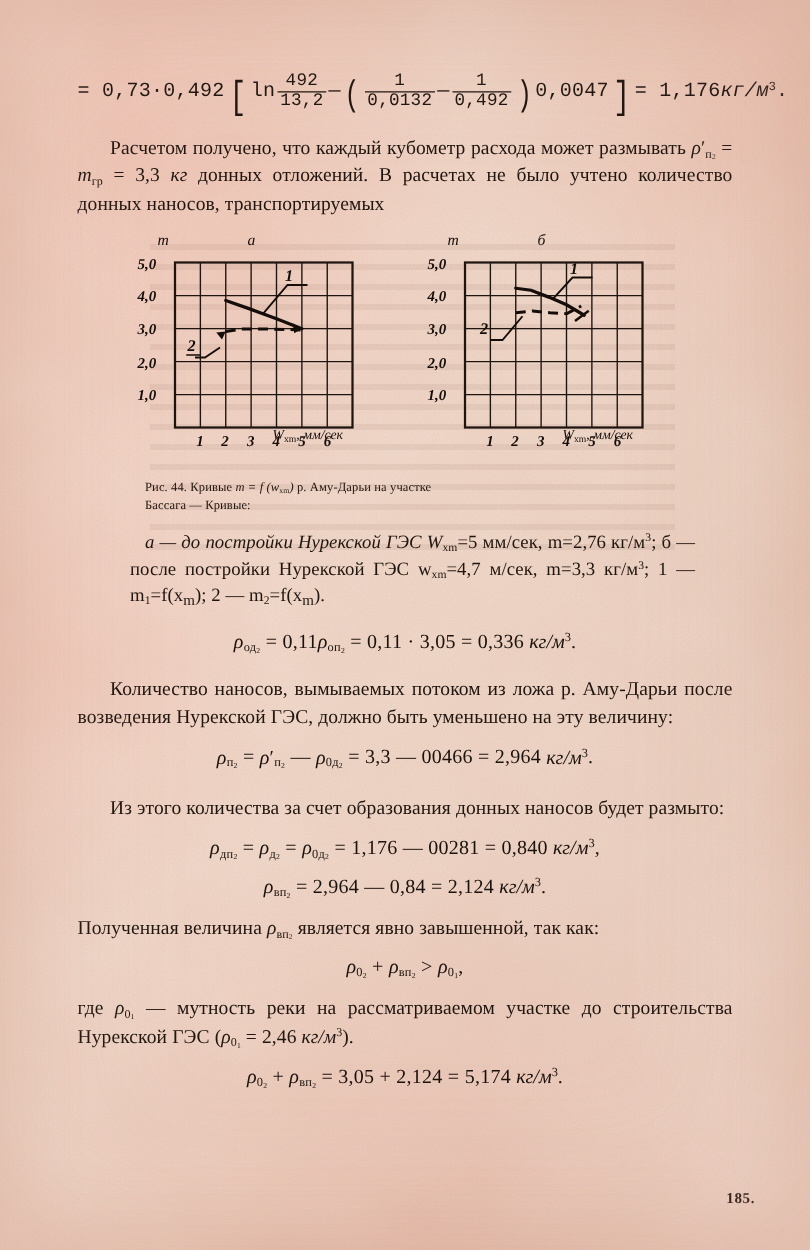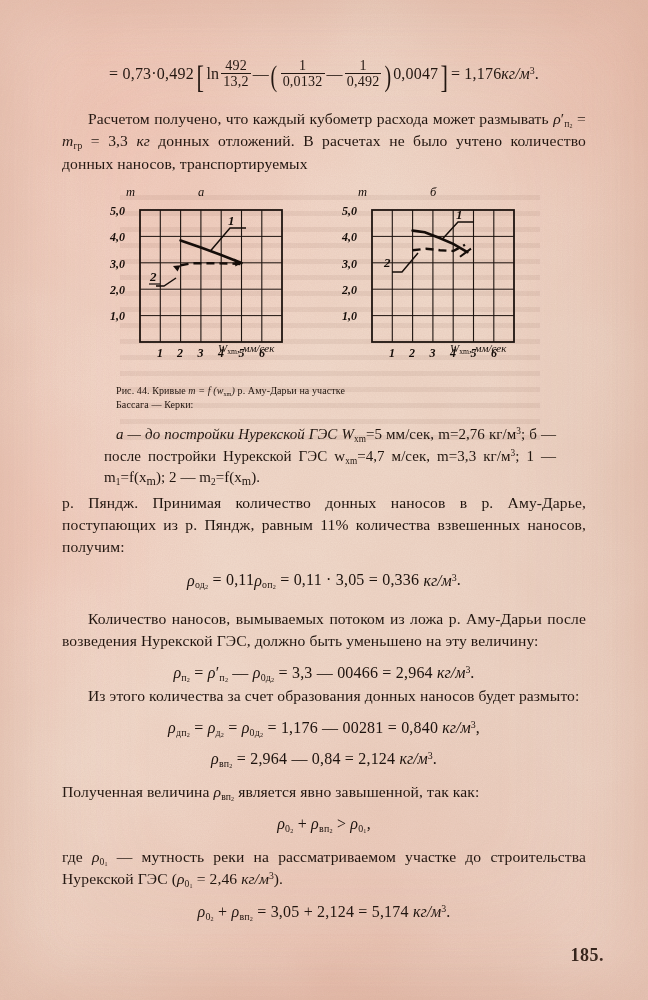--- a/index.html
+++ b/index.html
@@ -161,21 +161,21 @@
     margin: 5px 0 0 0;
     text-align: justify;
     letter-spacing: 0.05px;
   }
   .cap-indent { text-indent: 12px; }
 
   #page-number {
     position: absolute;
     right: 44px;
     bottom: 34px;
-    font-size: 18px;
+    font-size: 12px;
     font-weight: bold;
     color: #241710;
     letter-spacing: 0.5px;
   }
 
   svg text {
     font-family: "Liberation Serif", serif;
   }
 </style>
 </head>
@@ -195,21 +195,21 @@
       </filter>
     </defs>
     <rect width="648" height="1000" filter="url(#fblotch)"></rect>
     <rect width="648" height="1000" filter="url(#fgrain)" opacity="0.55"></rect>
   </svg>
 
   <div id="bleed"></div>
 
   <div class="content">
 
-    <div class="formula" style="margin-top:58px;">
+    <div class="formula" style="margin-top:58px;font-family:Liberation Mono, monospace;">
       <span>= 0,73·0,492</span><span class="brk">[</span><span>ln</span><span class="frac"><span class="num">492</span><span>13,2</span></span><span>—</span><span class="paren">(</span><span class="frac"><span class="num">1</span><span>0,0132</span></span><span>—</span><span class="frac"><span class="num">1</span><span>0,492</span></span><span class="paren">)</span><span>0,0047</span><span class="brk">]</span><span>=</span>
       <span>1,176</span><span class="units"><span>кг/м</span><sup>3</sup></span>.
     </div>
 
     <p class="para indent" style="margin-top:12px;">
       <span>Расчетом получено, что каждый кубометр расхода может размывать </span><i class="v"><span>ρ</span><span class="prime">′</span><sub><span>п</span><sub style="vertical-align:-0.2em;"><span>2</span></sub></sub></i><span> = </span><i class="v"><span>m</span><sub><span>гр</span></sub></i><span> = 3,3 </span><i class="units">кг</i><span> донных отложений. В расчетах не было учтено количество донных наносов, транспортируемых</span>
     </p>
   </div>
 
   <div id="figure">
@@ -316,33 +316,30 @@
     </svg>
 
     <div style="position:absolute; left:354px; top:160px; font-size:11px; font-style:italic; color:#150d09;">
       <span>W</span><sub style="font-size:0.7em; vertical-align:-0.3em;">xm</sub><span>, мм/сек</span>
     </div>
   </div>
 
   <div class="fig-caption">
     <p class="cap-main">
       <span>Рис. 44.  Кривые  </span><i class="v"><span>m = f (w</span><sub>xm</sub><span>)</span></i><span>  р. Аму-Дарьи  на  участке</span><br>
-      <span>Бассага — Керки:</span>
+      <span>Бассага — Кривые:</span>
     </p>
     <p class="cap-sub cap-indent">
       <i class="v"><span>а — до постройки Нурекской ГЭС W</span></i><i class="v"><sub>xm</sub></i><span>=5 мм/сек, m=2,76 кг/м</span><sup>3</sup><span>; б — после постройки Нурекской ГЭС w</span><i class="v"><sub>xm</sub></i><span>=4,7 м/сек, m=3,3 кг/м</span><sup>3</sup><span>; 1 — m</span><sub>1</sub><span>=f(x</span><i class="v"><sub style="font-size:0.8em;">m</sub></i><span>);</span>
       <span>2 — m</span><sub>2</sub><span>=f(x</span><i class="v"><sub style="font-size:0.8em;">m</sub></i><span>).</span>
     </p>
   </div>
 
   <div class="content" style="top:492px;">
 
-    <p class="para">
-      <span>р. Пяндж. Принимая количество донных наносов в р. Аму-Дарье, поступающих из р. Пяндж, равным 11% количества взвешенных наносов, получим:</span>
-    </p>
 
     <div class="formula" style="margin-top:13px;">
       <i class="v"><span>ρ</span><sub><span>од</span><sub style="vertical-align:-0.2em;"><span>2</span></sub></sub></i>
       <span>= 0,11</span><i class="v"><span>ρ</span><sub><span>оп</span><sub style="vertical-align:-0.2em;"><span>2</span></sub></sub></i>
       <span>= 0,11 · 3,05 = 0,336</span>
       <i class="units"><span>кг/м</span><sup>3</sup></i><span>.</span>
     </div>
 
     <p class="para indent" style="margin-top:17px;">
       <span>Количество наносов, вымываемых потоком из ложа р. Аму-Дарьи после возведения Нурекской ГЭС, должно быть уменьшено на эту величину:</span>
@@ -351,21 +348,21 @@
     <div class="formula" style="margin-top:12px;">
       <i class="v"><span>ρ</span><sub><span>п</span><sub style="vertical-align:-0.2em;"><span>2</span></sub></sub></i>
       <span>=</span>
       <i class="v"><span>ρ</span><span class="prime">′</span><sub><span>п</span><sub style="vertical-align:-0.2em;"><span>2</span></sub></sub></i>
       <span>—</span>
       <i class="v"><span>ρ</span><sub><span>0д</span><sub style="vertical-align:-0.2em;"><span>2</span></sub></sub></i>
       <span>= 3,3 — 00466 = 2,964</span>
       <i class="units"><span>кг/м</span><sup>3</sup></i><span>.</span>
     </div>
 
-    <p class="para indent" style="margin-top:2px;">
+    <p class="para indent" style="margin-top:19px;">
       <span>Из этого количества за счет образования донных наносов будет размыто:</span>
     </p>
 
     <div class="formula" style="margin-top:12px;">
       <i class="v"><span>ρ</span><sub><span>дп</span><sub style="vertical-align:-0.2em;"><span>2</span></sub></sub></i>
       <span>=</span>
       <i class="v"><span>ρ</span><sub><span>д</span><sub style="vertical-align:-0.2em;"><span>2</span></sub></sub></i>
       <span>=</span>
       <i class="v"><span>ρ</span><sub><span>0д</span><sub style="vertical-align:-0.2em;"><span>2</span></sub></sub></i>
       <span>= 1,176 — 00281 = 0,840</span>

